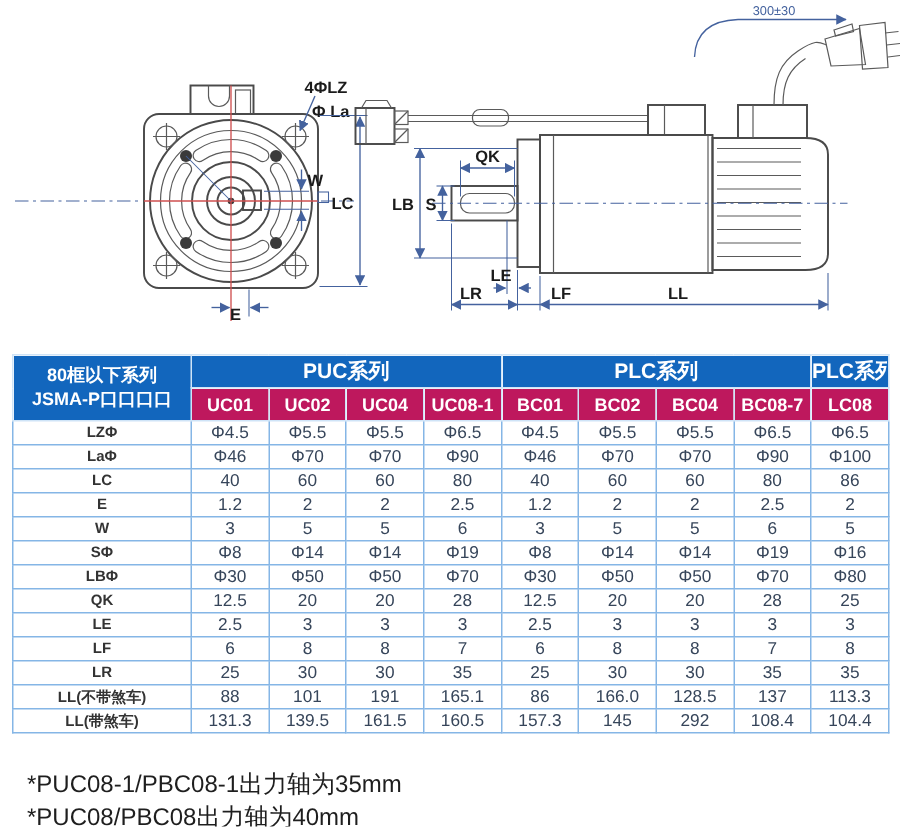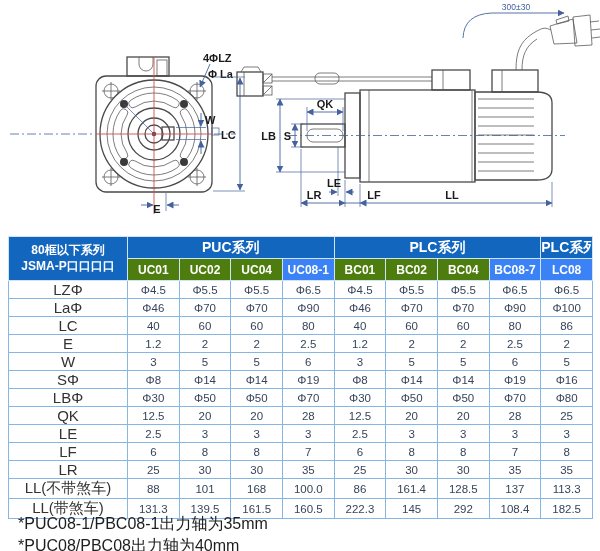--- a/index.html
+++ b/index.html
@@ -23,23 +23,23 @@
     position:absolute;top:236px;left:8px;width:585px;
     border-collapse:collapse;table-layout:fixed;
   }
   .spec-table th,.spec-table td{
     border:1px solid #85b6e6;padding:0;text-align:center;
     overflow:hidden;white-space:nowrap;
   }
   .spec-table thead th{border-color:#cfe4f7;}
   .spec-table .grp{background:#1266bd;color:#fff;font-size:14px;font-weight:bold;height:21px;}
   .spec-table .corner{background:#1266bd;color:#fff;font-size:12px;font-weight:bold;line-height:1.3;}
-  .spec-table .col{background:#4d7c0f;color:#fff;font-size:12px;font-weight:bold;height:21px;}
-  .spec-table .col.dark{background:#3b82f6;}
-  .spec-table tbody th{background:#fff;color:#333;font-weight:normal;font-size:15px;height:15px;}
+  .spec-table .col{background:#be185d;color:#fff;font-size:12px;font-weight:bold;height:21px;}
+  .spec-table .col.dark{background:#be185d;}
+  .spec-table tbody th{background:#fff;color:#333;font-weight:bold;font-size:10px;height:15px;}
   .spec-table tbody td{background:#fff;color:#36455a;font-size:11.5px;}
   
   .footnotes{position:absolute;left:18px;top:513px;font-size:16px;color:#1e1e1e;line-height:1.35;}
 </style>
 </head>
 <body>
 
 <div class="diagram-wrap">
 <svg width="600" height="250" viewBox="0 0 600 250">
   <defs>
@@ -373,39 +373,39 @@
         <td>25</td>
         <td>30</td>
         <td>30</td>
         <td>35</td>
         <td>35</td>
       </tr>
       <tr>
         <th>LL(不带煞车)</th>
         <td>88</td>
         <td>101</td>
-        <td>168</td>
-        <td>100.0</td>
+        <td>191</td>
+        <td>165.1</td>
         <td>86</td>
-        <td>161.4</td>
+        <td>166.0</td>
         <td>128.5</td>
         <td>137</td>
         <td>113.3</td>
       </tr>
       <tr>
         <th>LL(带煞车)</th>
         <td>131.3</td>
         <td>139.5</td>
         <td>161.5</td>
         <td>160.5</td>
-        <td>222.3</td>
+        <td>157.3</td>
         <td>145</td>
         <td>292</td>
         <td>108.4</td>
-        <td>182.5</td>
+        <td>104.4</td>
       </tr>
     </tbody>
 </table>
 
 <div class="footnotes">
   <div>*PUC08-1/PBC08-1出力轴为35mm</div>
   <div>*PUC08/PBC08出力轴为40mm</div>
 </div>
 
 </body></html>

